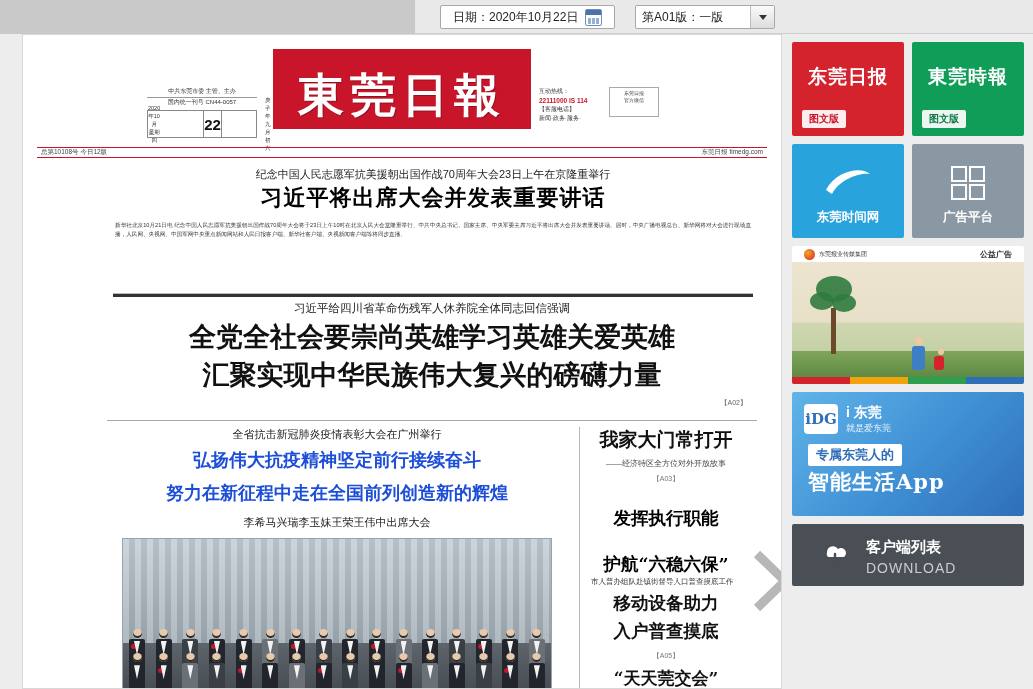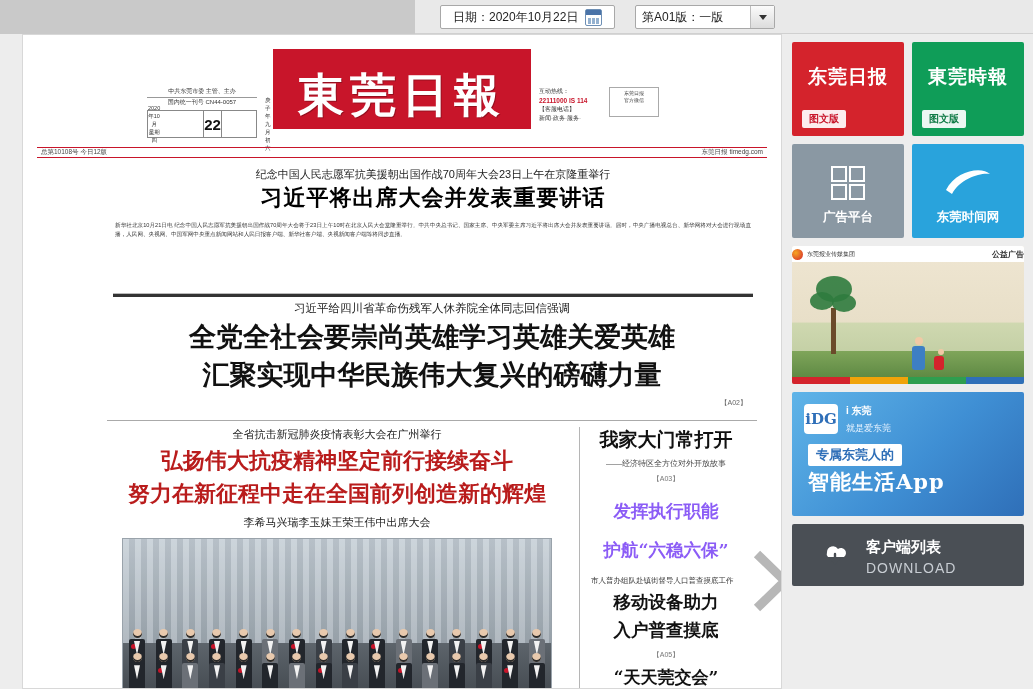--- a/index.html
+++ b/index.html
@@ -143,21 +143,21 @@
     letter-spacing: 0px; margin-top: 4px; white-space: nowrap;
   }
   .ref-a02 { font-size: 7px; color: #666; text-align: right; margin-top: 6px; padding-right: 10px; }
   .rule-thin { position: absolute; left: 84px; right: 24px; top: 385px; border-top: 1px solid #aaa; }
 
   
   .lower-left { position: absolute; left: 84px; top: 392px; width: 460px; text-align: center; }
   .sub3 { font-size: 11px; color: #222; }
   .headline3 {
     font-family: "DejaVu Serif", serif;
-    font-size: 22px; font-weight: bold; color: #b91c1c; line-height: 30px;
+    font-size: 18px; font-weight: bold; color: #1d4ed8; line-height: 30px;
     margin-top: 3px; white-space: nowrap;
   }
   .byline3 { font-size: 11px; color: #222; margin-top: 7px; }
   .photo {
     margin-top: 8px; width: 430px; height: 175px; margin-left: auto; margin-right: auto;
     position: relative; overflow: hidden;
     background: linear-gradient(#b9c3cc 0%, #aab4bd 38%, #8e98a2 39%, #7b858e 100%);
     border: 1px solid #9aa3ab;
   }
   .photo .bgwall {
@@ -194,25 +194,25 @@
   
   .col-sep { position: absolute; left: 556px; top: 392px; bottom: 0; border-left: 1px solid #b5b5b5; }
   .right-col { position: absolute; left: 568px; top: 392px; width: 150px; text-align: center; }
   .rc-h1 {
     font-family: "DejaVu Serif", serif; font-size: 19px; font-weight: bold; color: #111;
     white-space: nowrap;
   }
   .rc-sub { font-size: 8px; color: #444; margin-top: 5px; }
   .rc-ref { font-size: 7px; color: #777; margin-top: 5px; }
   .rc-h2 {
-    font-family: "DejaVu Serif", serif; font-size: 17.5px; font-weight: bold; color: #8b5cf6;
-    line-height: 24px; margin-top: 15px; white-space: nowrap;
+    font-family: "DejaVu Serif", serif; font-size: 17.5px; font-weight: bold; color: #000000;
+    line-height: 24px; margin-top: 22px; white-space: nowrap;
   }
   .rc-body { font-size: 7.5px; line-height: 11px; color: #444; margin-top: 5px; }
-  .rc-tag { font-size: 7.5px; line-height: 11px; color: #333; margin-top: 13px; text-align: left; }
+  .rc-tag { font-size: 7.5px; line-height: 11px; color: #333; margin-top: 0; text-align: left; }
   .rc-h3 {
     font-family: "DejaVu Serif", serif; font-size: 17.5px; font-weight: bold; color: #111;
     line-height: 24px; margin-top: 4px; white-space: nowrap;
   }
   .rc-ref2 { font-size: 7px; color: #777; margin-top: 8px; }
   .rc-h4 {
     font-family: "DejaVu Serif", serif; font-size: 17px; font-weight: bold; color: #111;
     line-height: 23px; margin-top: 6px; white-space: nowrap;
   }
 
@@ -261,21 +261,21 @@
     width: 34px; height: 34px;
   }
 
   .ad-nature {
     width: 232px; height: 138px; border-radius: 2px; margin-bottom: 8px;
     position: relative; overflow: hidden; cursor: pointer;
     background: linear-gradient(#efe6d2 0%, #e8dfc8 55%, #cfd8b0 56%, #b8c79a 100%);
   }
   .ad-nature .top-bar {
     position: absolute; left: 0; right: 0; top: 0; height: 16px;
-    background: #fff; display: flex; align-items: center; padding: 0 0; gap: 4px;
+    background: #fff; display: flex; align-items: center; padding: 0 12px; gap: 4px;
   }
   .ad-nature .logo-dot {
     width: 11px; height: 11px; border-radius: 50%;
     background: radial-gradient(circle at 35% 35%, #f5a623, #d4232c);
   }
   .ad-nature .tb-text { font-size: 6px; color: #333; }
   .ad-nature .tb-right { margin-left: auto; font-size: 8px; color: #333; font-weight: bold; }
   .ad-nature .tree {
     position: absolute; left: 18px; top: 30px; width: 48px; height: 78px;
   }
@@ -304,21 +304,21 @@
     width: 232px; height: 124px; border-radius: 2px; margin-bottom: 8px;
     position: relative; overflow: hidden; cursor: pointer;
     background: linear-gradient(135deg, #5fb4e8 0%, #3f8fd4 55%, #2f6fb8 100%);
   }
   .ad-app .dg {
     position: absolute; left: 12px; top: 12px; width: 34px; height: 30px;
     background: #fff; border-radius: 4px; color: #2f6fb8;
     font-size: 15px; font-weight: bold; display: flex; align-items: center; justify-content: center;
     font-family: "DejaVu Serif", serif;
   }
-  .ad-app .title { position: absolute; left: 54px; top: 12px; color: #fff; font-size: 10px; font-weight: bold; }
+  .ad-app .title { position: absolute; left: 54px; top: 12px; color: #fff; font-size: 14px; font-weight: bold; }
   .ad-app .sub { position: absolute; left: 54px; top: 30px; color: #eaf4ff; font-size: 9px; }
   .ad-app .band {
     position: absolute; left: 16px; top: 52px; background: #fff; color: #2f6fb8;
     font-size: 13px; font-weight: bold; padding: 2px 8px; border-radius: 2px;
   }
   .ad-app .big {
     position: absolute; left: 16px; top: 76px; color: #fff; font-size: 21px; font-weight: bold;
     font-family: "DejaVu Serif", serif; letter-spacing: 1px;
   }
 
@@ -587,39 +587,39 @@
         <div class="t-name">东莞日报</div>
         <div class="t-badge">图文版</div>
       </div>
       <div class="tile green">
         <div class="t-name">東莞時報</div>
         <div class="t-badge">图文版</div>
       </div>
     </div>
 
     <div class="tile-row">
+      <div class="tile blue">
+        <span class="swoosh">
+          <svg width="52" height="34" viewBox="0 0 52 34">
+            <path d="M4 26 C14 6, 40 2, 48 10 C40 8, 18 14, 10 30 Z" fill="#ffffff"></path>
+          </svg>
+        </span>
+        <div class="t-label">东莞时间网</div>
+      </div>
       <div class="tile gray">
         <span class="grid-icon">
           <svg width="34" height="34" viewBox="0 0 34 34">
             <rect x="1" y="1" width="14" height="14" fill="none" stroke="#fff" stroke-width="2"></rect>
             <rect x="19" y="1" width="14" height="14" fill="none" stroke="#fff" stroke-width="2"></rect>
             <rect x="1" y="19" width="14" height="14" fill="none" stroke="#fff" stroke-width="2"></rect>
             <rect x="19" y="19" width="14" height="14" fill="none" stroke="#fff" stroke-width="2"></rect>
           </svg>
         </span>
         <div class="t-label">广告平台</div>
       </div>
-      <div class="tile blue">
-        <span class="swoosh">
-          <svg width="52" height="34" viewBox="0 0 52 34">
-            <path d="M4 26 C14 6, 40 2, 48 10 C40 8, 18 14, 10 30 Z" fill="#ffffff"></path>
-          </svg>
-        </span>
-        <div class="t-label">东莞时间网</div>
-      </div>
     </div>
 
     <div class="ad-nature">
       <div class="top-bar">
         <span class="logo-dot"></span>
         <span class="tb-text">东莞报业传媒集团</span>
         <span class="tb-right">公益广告</span>
       </div>
       <div class="grass"></div>
       <div class="stripe"></div>

